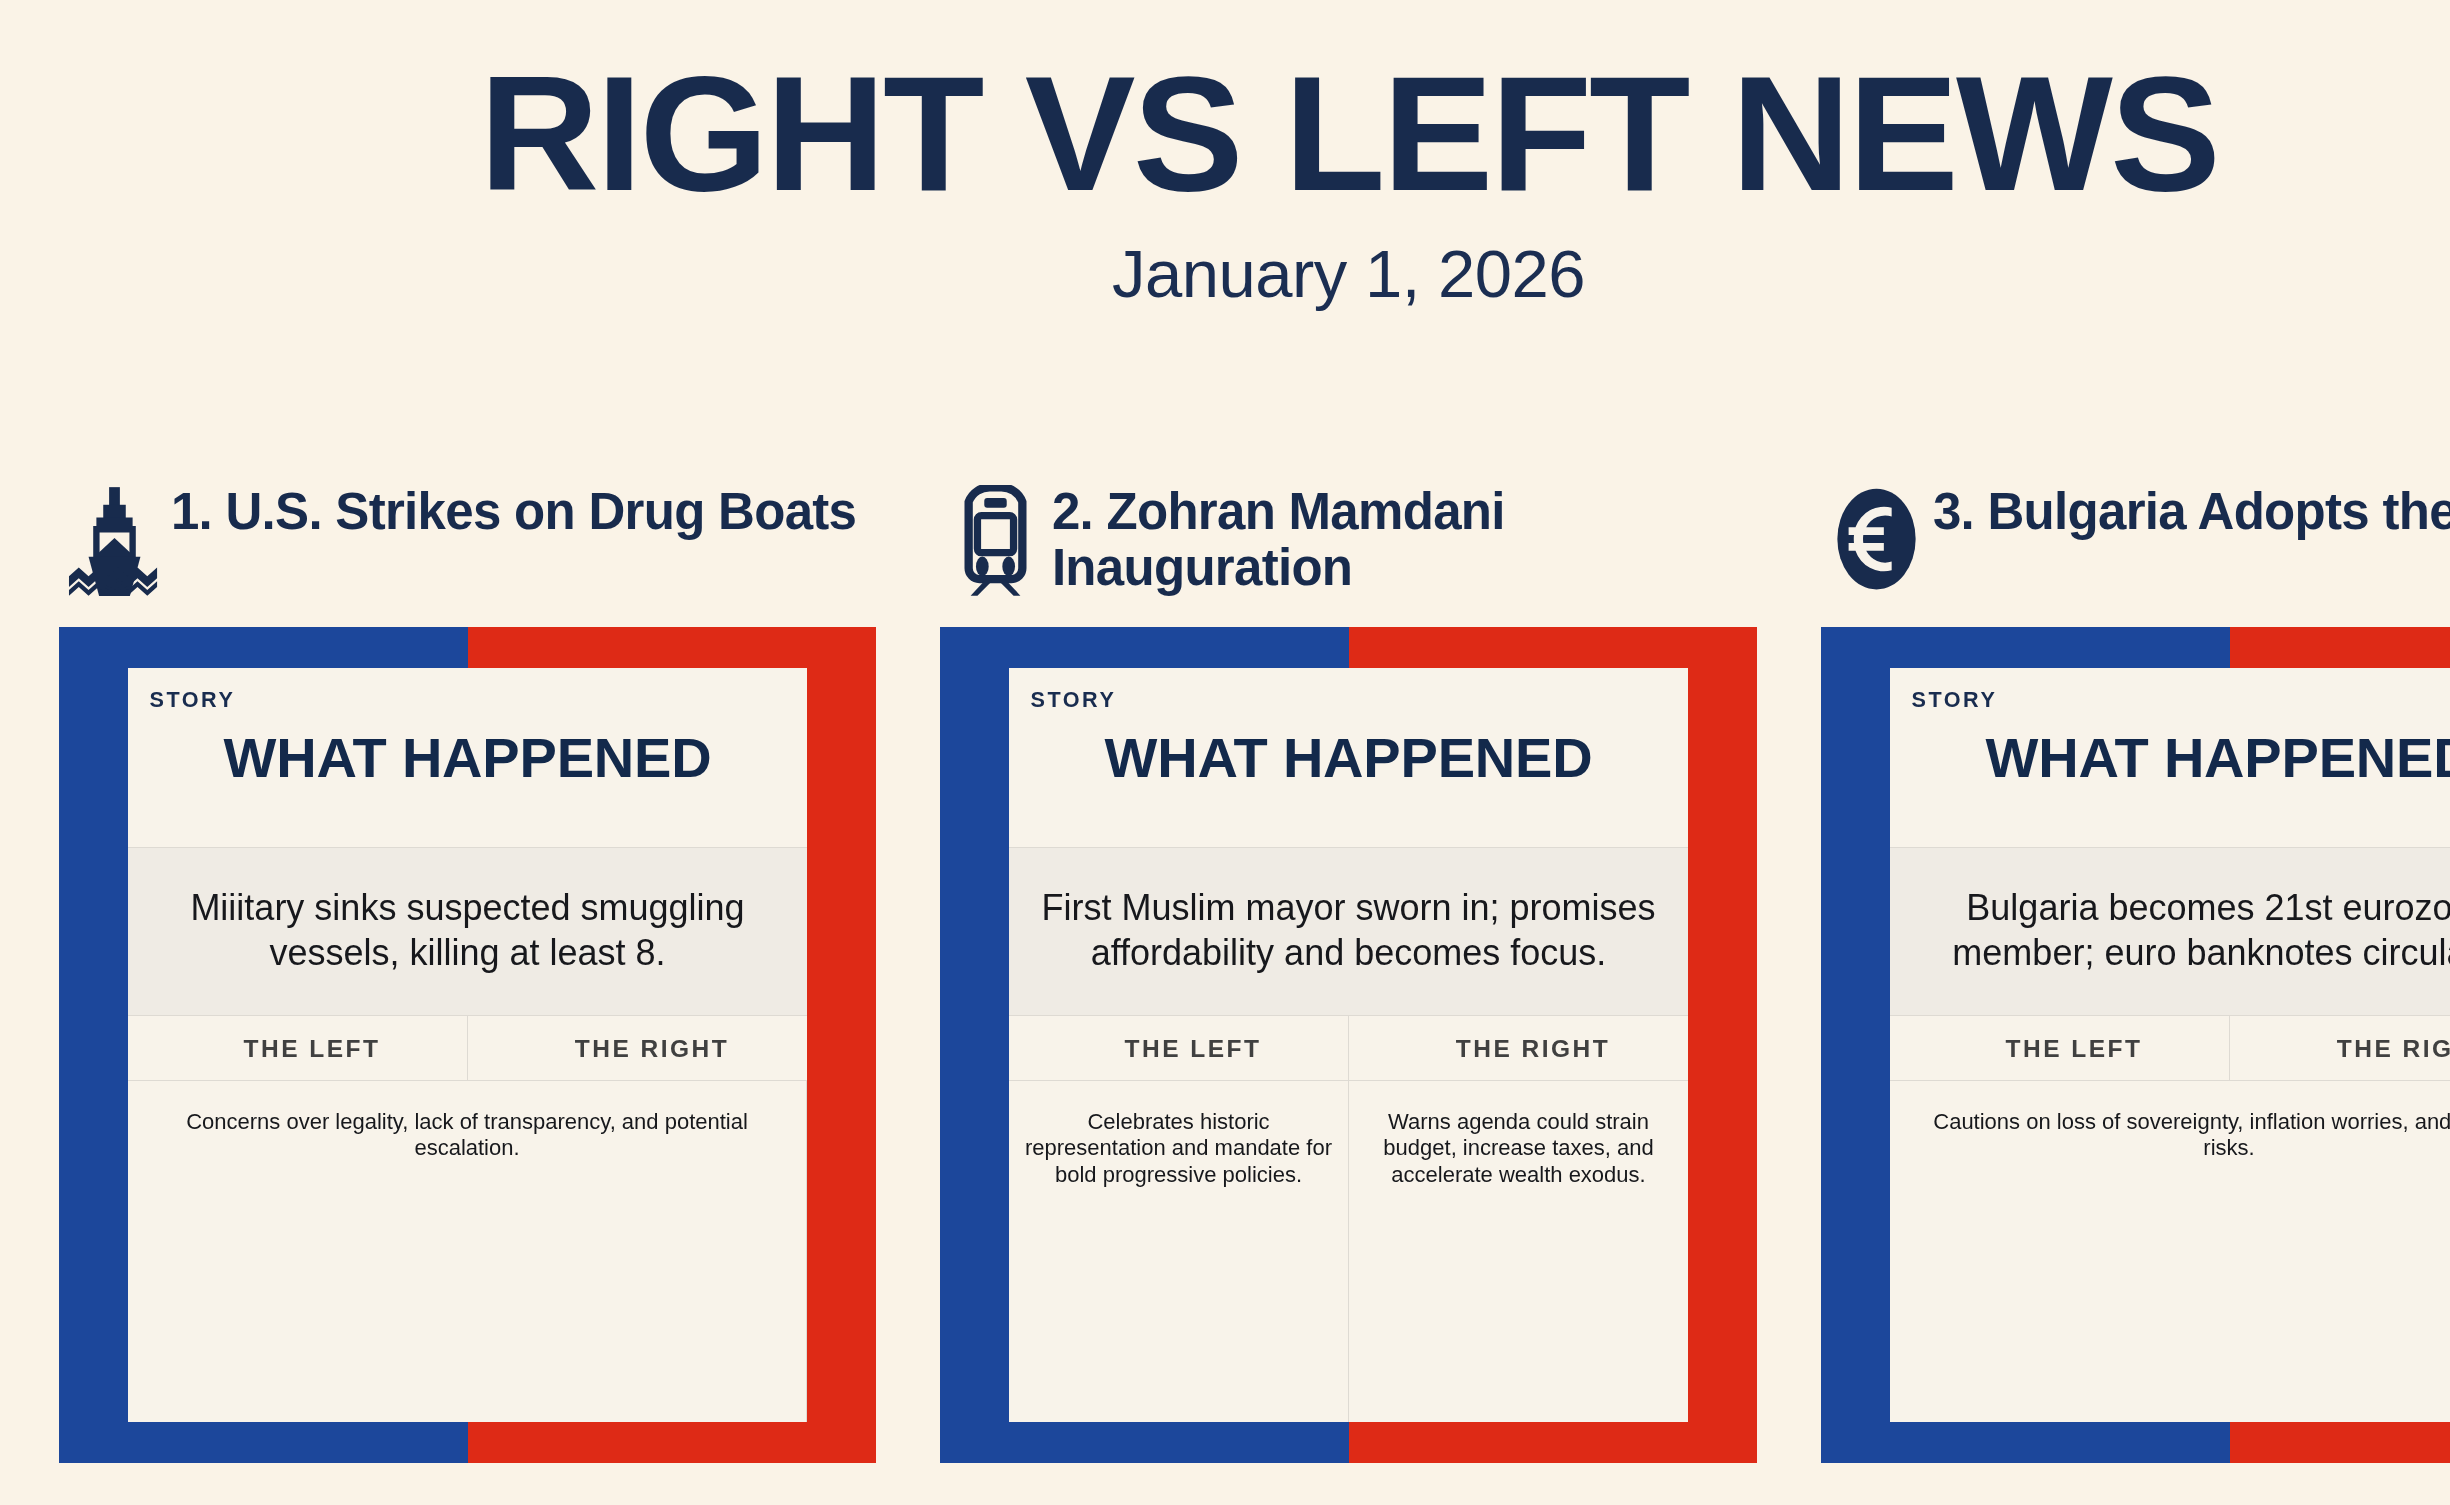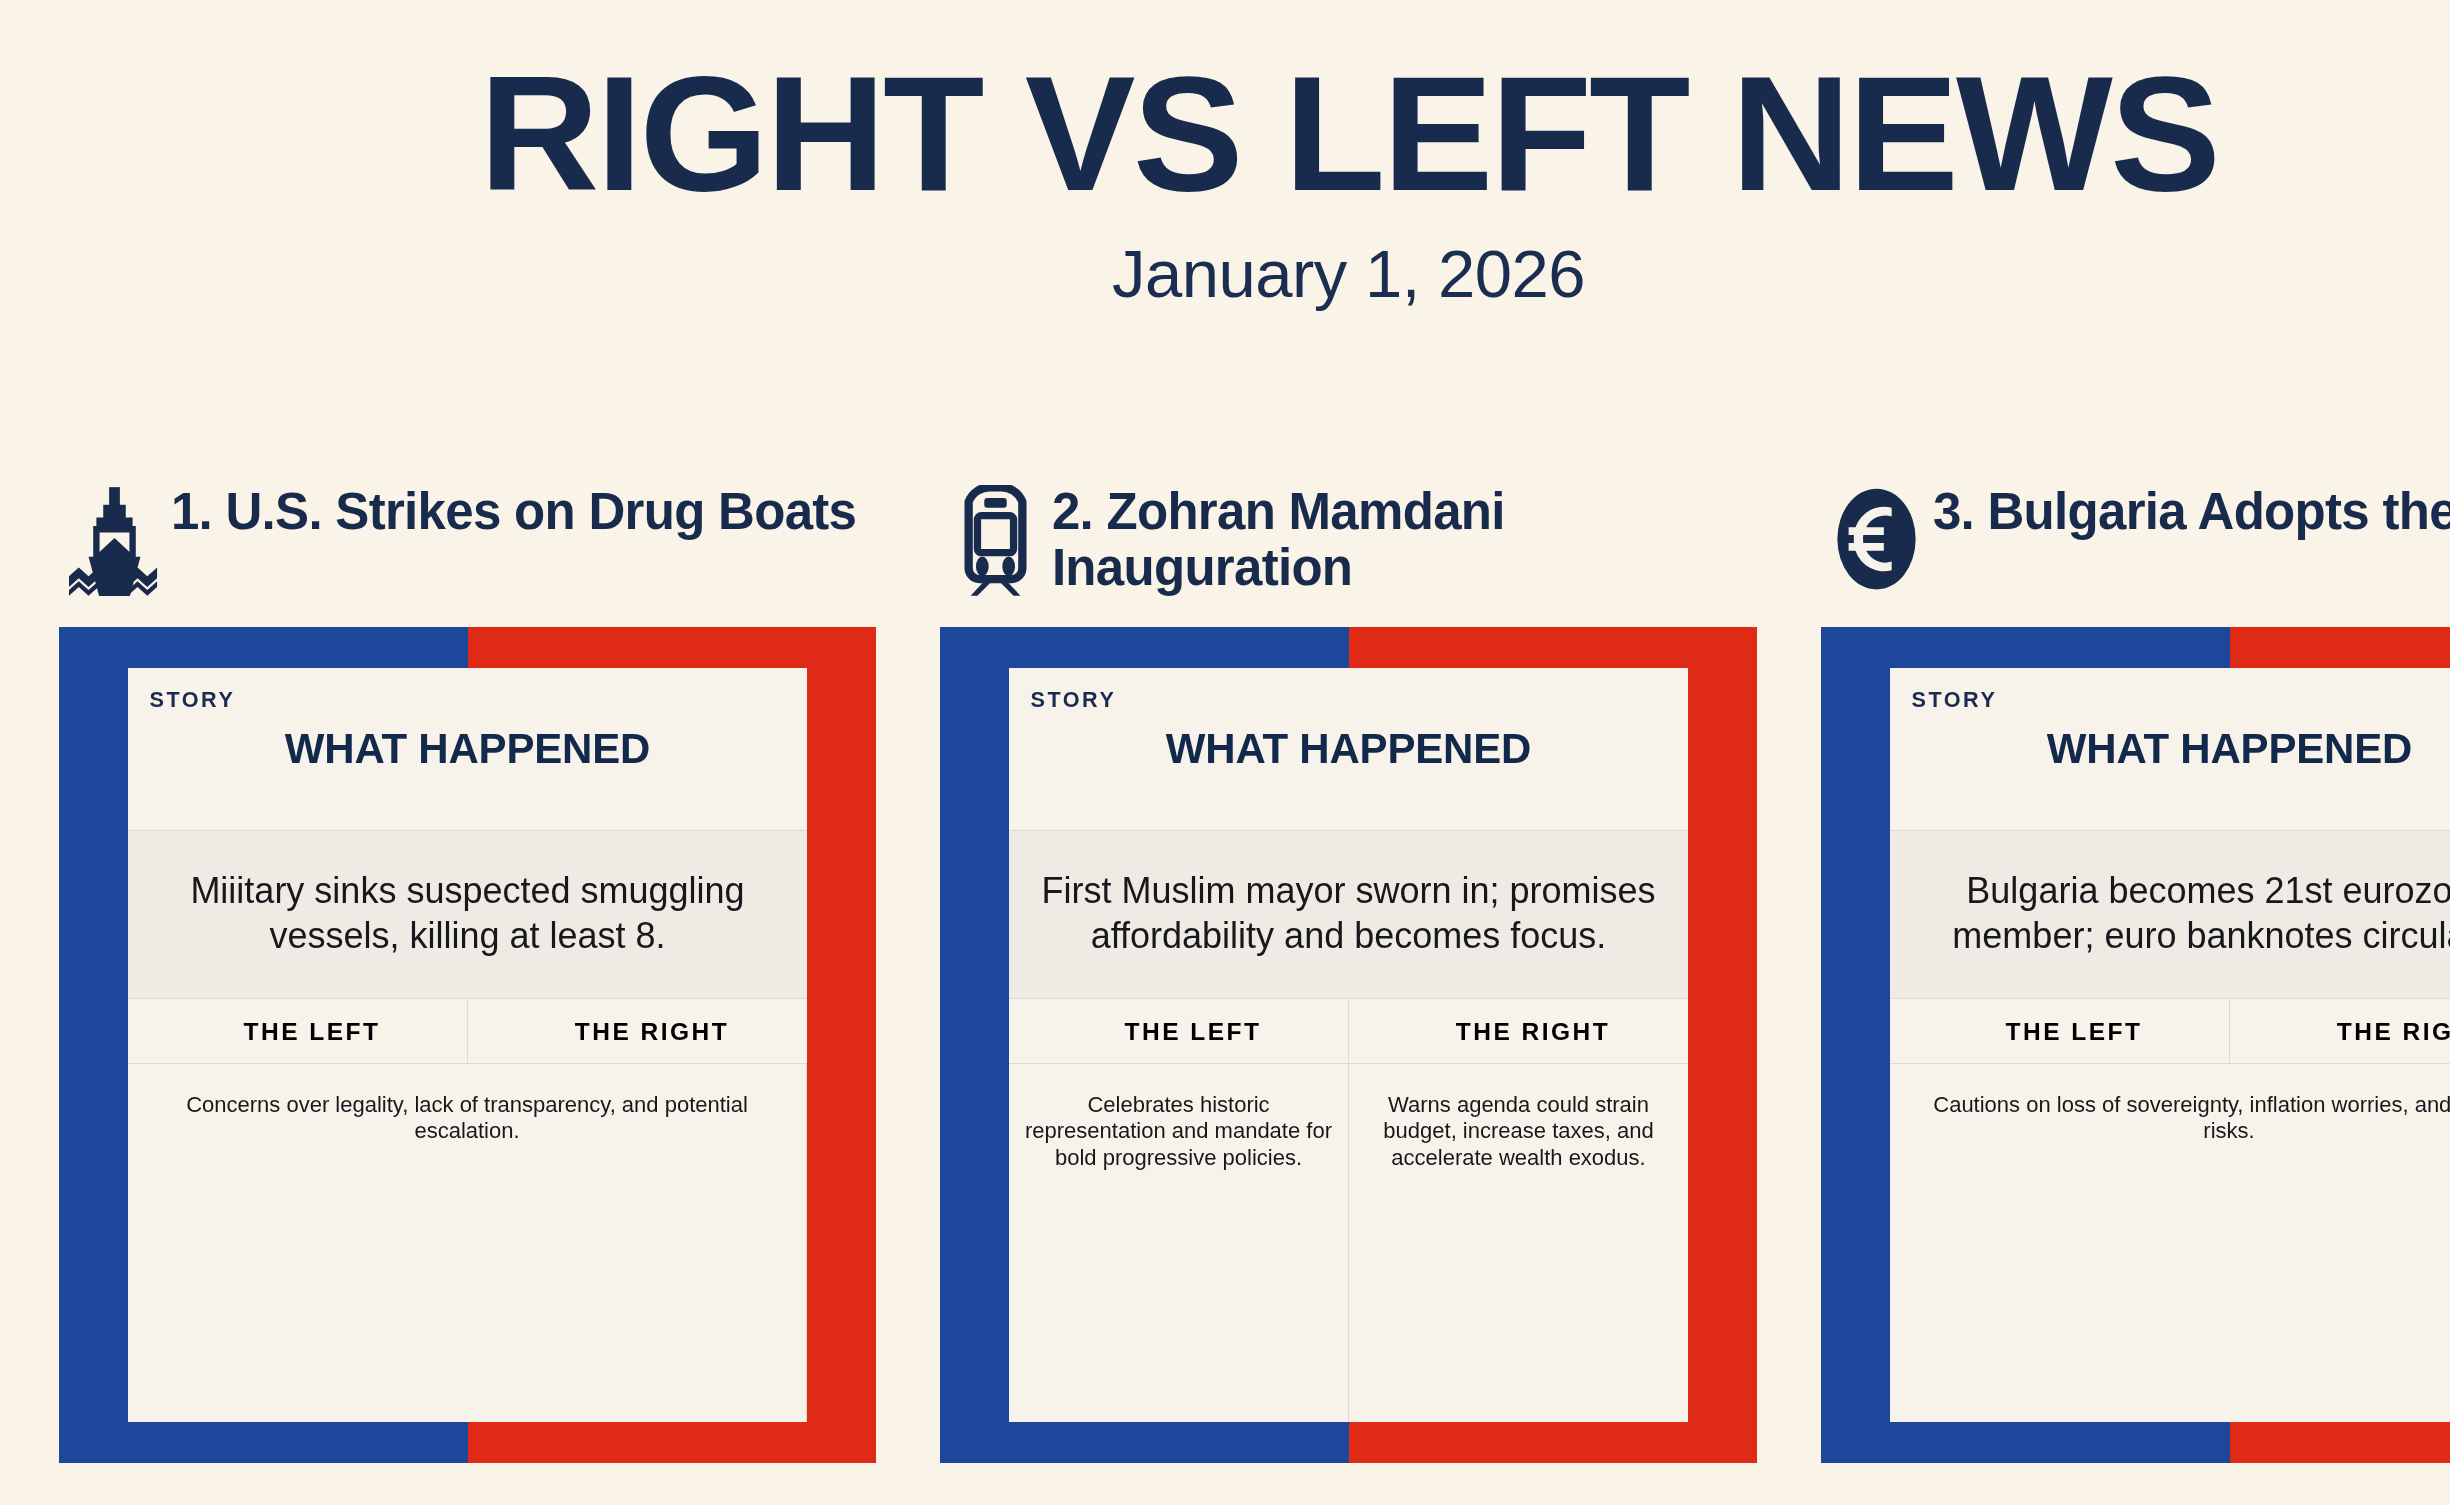--- a/index.html
+++ b/index.html
@@ -102,21 +102,21 @@
   }
   .story-kicker {
     font-size:21.6px;
     font-weight:bold;
     color:#192C4F;
     letter-spacing:2.5px;
   }
   .story-heading {
     margin-top:12.7px;
     text-align:center;
-    font-size:42px;
+    font-size:56px;
     font-weight:bold;
     color:#13294B;
     letter-spacing:-0.2px;
   }
 
   
   .summary {
     border-top:1.5px solid #DEDAD3;
     border-bottom:1.5px solid #DEDAD3;
     background:#EFEBE4;
@@ -137,21 +137,21 @@
     display:flex;
     border-bottom:1.5px solid #DEDAD3;
     background:#F8F3EA;
   }
   .lr-head > div {
     flex:1;
     text-align:center;
     padding:18.6px 4.9px 17.6px 4.9px;
     font-size:24.5px;
     font-weight:bold;
-    color:#000000;
+    color:#404040;
     letter-spacing:2.5px;
     margin-left:29px;
   }
   .lr-head > div:first-child { border-right:1.5px solid #DEDAD3; }
 
   
   .lr-body {
     display:flex;
     flex:1;
     background:#F8F3EA;

